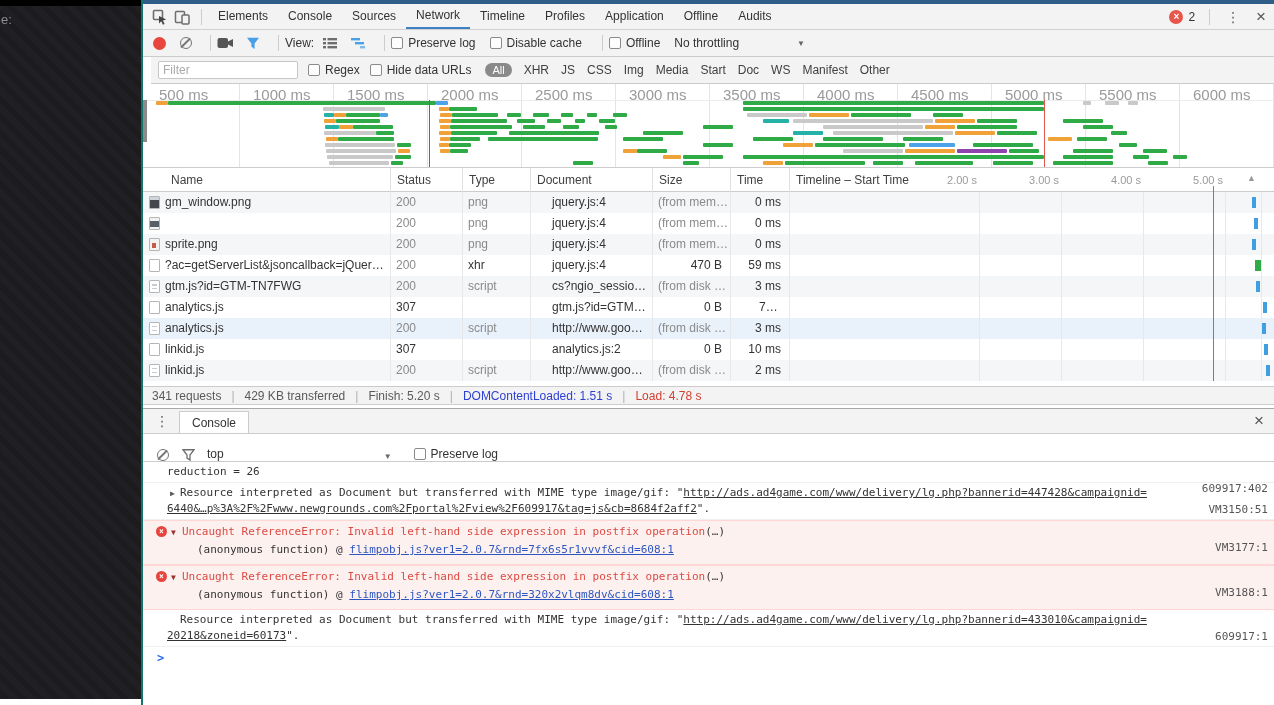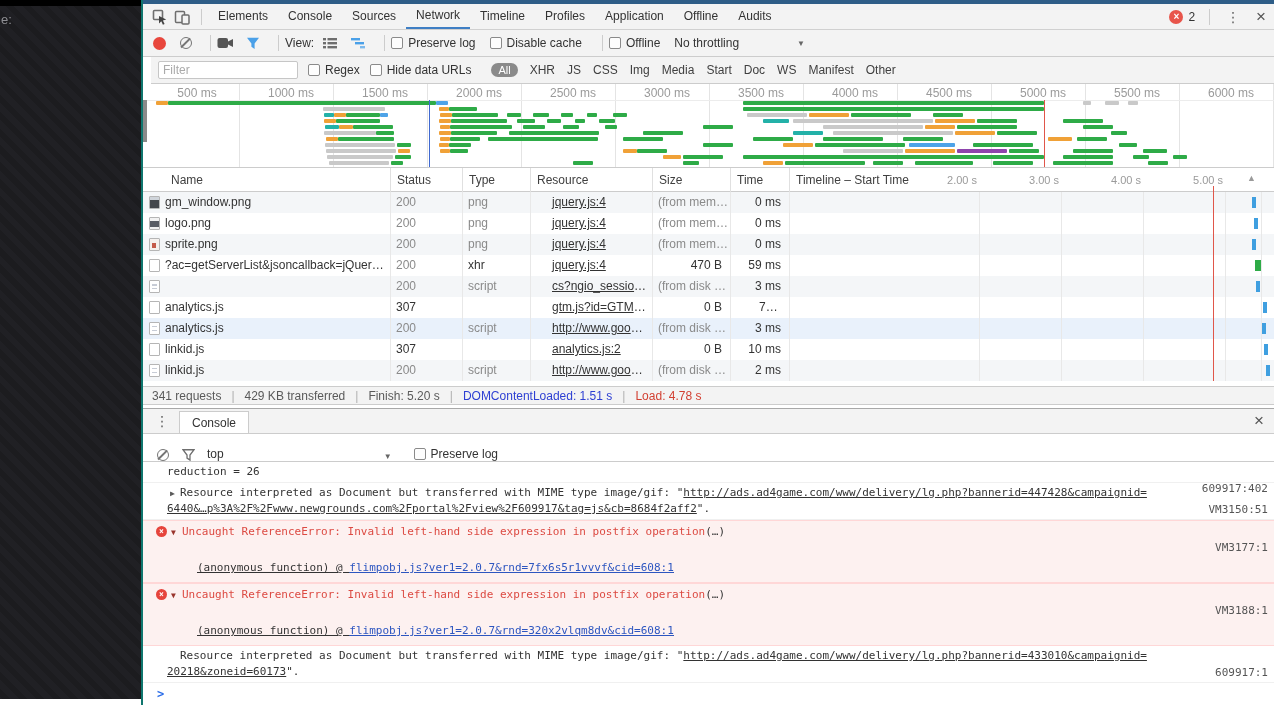--- a/index.html
+++ b/index.html
@@ -55,21 +55,21 @@
   .finput { width:140px; height:18px; border:1px solid #c6c6c6; border-radius:2px; background:#fff;
     font-size:12px; padding:0 4px; margin-right:10px; font-family:"Liberation Sans",sans-serif; }
   .finput::placeholder { color:#aaa; }
   .pill { background:#8a8a8a; color:#fff; border-radius:9px; padding:1px 7px; margin:0 6px; font-size:11px; }
   .tfilter { color:#404040; margin:0 6px; }
 
   
   .overview { left:0; top:84px; width:1133px; height:84px; background:#fff;
     border-bottom:1px solid #ccc; overflow:hidden; }
   .ov-line { position:absolute; top:0; bottom:0; width:1px; background:#e4e4e4; }
-  .ov-label { position:absolute; top:2px; font-size:12px; color:#9a9a9a; text-align:center; }
+  .ov-label { position:absolute; top:2px; font-size:15px; color:#9a9a9a; text-align:left; }
   .ov-hr { position:absolute; left:0; right:0; top:16px; height:1px; background:#ececec; }
   .ov-bar { position:absolute; height:4px; border-radius:1px; }
   .ov-dcl { position:absolute; top:16px; bottom:0; width:1px; background:#4069d0; }
   .ov-load { position:absolute; top:16px; bottom:0; width:1px; background:#e0564a; }
   .ov-handle { position:absolute; left:0; top:16px; width:4px; height:42px; background:#8a8a8a; }
 
   
   .thead { left:0; top:168px; width:1133px; height:24px; background:#fff; border-bottom:1px solid #ccc; }
   .hcell { position:absolute; top:0; height:24px; line-height:24px; padding-left:6px;
     border-left:1px solid #e0e0e0; color:#404040; overflow:hidden; white-space:nowrap; }
@@ -87,21 +87,21 @@
   .redline { position:absolute; width:1px; background:#e0564a; }
   .fi { position:absolute; left:6px; top:4px; width:11px; height:13px; border:1px solid #b5b5b5;
     border-radius:1px; background:#fff; }
   .fi.script::after { content:''; position:absolute; left:2px; right:2px; top:3px; bottom:3px;
     background:repeating-linear-gradient(to bottom,#c7ccd6 0 1.5px,transparent 1.5px 3.6px); }
   .fi.thumb-dark { background:linear-gradient(#cfd4da 0 3px,#44474c 3px 100%); }
   .fi.thumb-logo { background:linear-gradient(#f2f2f2 0 3px,#5a5e66 3px 9px,#f2f2f2 9px 100%); }
   .fi.thumb-sprite { background:#f5f1ee; }
   .fi.thumb-sprite::after { content:''; position:absolute; left:2px; bottom:2px; width:4px; height:5px; background:#c45b4a; }
   .rbar { position:absolute; top:5px; height:11px; }
-  .ulink { text-decoration:underline; color:#333;padding-left:16px; }
+  .ulink { color:#333;padding-left:16px; }
   .gray { color:#8a8a8a; }
   .rt { text-align:right; padding-right:8px; }
 
   
   .summary { left:0; top:386px; width:1133px; height:19px; background:#f3f3f3;
     border-top:1px solid #ccc; border-bottom:1px solid #ccc; display:flex; align-items:center;
     padding-left:9px; color:#5a5a5a; }
   .ssep { color:#b0b0b0; margin:0 10px; }
   .s-dcl { color:#2d3fd3; }
   .s-load { color:#d23f31; }
@@ -126,21 +126,21 @@
   .indent1 { text-indent:13px; }
   .tri { position:absolute; left:27px; top:3px; font-size:8px; color:#5a5a5a; }
   .cm-link { color:#333; text-decoration:underline; }
   .cmsg.error { background:#fdf1f0; border-top:1px solid #ffd7d7; border-bottom:1px solid #ffd7d7;
     padding:3px 8px 6px 24px; }
   .err-icn { position:absolute; left:13px; top:5px; width:11px; height:11px; border-radius:50%;
     background:#e6443c; color:#fff; font-size:8px; font-weight:bold; text-align:center; line-height:11px; }
   .err-tri { color:#99342c; left:28px; top:4px; }
   .err-text { color:#dc4a42; }
   .err-line { padding-left:15px; }
-  .stack-line { padding-left:30px; margin-top:20px; color:#333;text-decoration:underline; }
+  .stack-line { padding-left:30px; margin-top:2px; color:#333; }
   .stack-link { color:#2d56c0; text-decoration:underline; }
   .prompt { position:relative; height:22px; }
   .prompt-chev { position:absolute; left:14px; top:3px; color:#2c6ee8; font-weight:bold; font-size:12px;
     font-family:"DejaVu Sans Mono",monospace; }
 
   svg { display:block; }
 </style>
 </head>
 <body>
 
@@ -241,21 +241,21 @@
         <span class="ddarrow">▼</span>
       </span>
     </div>
 
     <div class="abs fbar">
       <input class="finput" placeholder="Filter" style="">
       <span class="cbgroup" style="margin-right:10px;">
         <span class="cb"></span>
         <span>Regex</span>
       </span>
-      <span class="cbgroup" style="margin-right:14px;">
+      <span class="cbgroup" style="margin-right:8px;">
         <span class="cb"></span>
         <span>Hide data URLs</span>
       </span>
       <span id="type-filters" style="display:flex;align-items:center">
           <span class="pill">All</span>
           <span class="tfilter">XHR</span>
           <span class="tfilter">JS</span>
           <span class="tfilter">CSS</span>
           <span class="tfilter">Img</span>
           <span class="tfilter">Media</span>
@@ -414,21 +414,21 @@
           <div class="ov-bar" style="left: 1005px; top: 77px; width: 20px; background: rgb(46, 171, 71);"></div>
         </div>
       <div class="ov-dcl" style="left:286px"></div>
       <div class="ov-load" style="left:901px"></div>
     </div>
 
     <div class="abs thead">
       <div class="hcell first" style="left:0;width:247px">Name</div>
       <div class="hcell" style="left:247px;width:72px">Status</div>
       <div class="hcell" style="left:319px;width:68px">Type</div>
-      <div class="hcell" style="left:387px;width:122px">Resource</div>
+      <div class="hcell" style="left:387px;width:122px">Document</div>
       <div class="hcell" style="left:509px;width:78px">Size</div>
       <div class="hcell" style="left:587px;width:59px">Time</div>
       <div class="hcell" style="left:646px;width:487px">
         <span>Timeline – Start Time</span>
       </div>
       <div id="tl-ticks">
           <div class="tl-tick" style="left: 774px;">2.00 s</div>
           <div class="tl-tick" style="left: 856px;">3.00 s</div>
           <div class="tl-tick" style="left: 938px;">4.00 s</div>
           <div class="tl-tick" style="left: 1020px;">5.00 s</div>
@@ -443,21 +443,20 @@
             <div class="cell" style="left: 22px; width: 222px;">gm_window.png</div>
             <div class="cell gray" style="left: 253px; width: 62px;">200</div>
             <div class="cell gray" style="left: 325px; width: 58px;">png</div>
             <div class="cell" style="left: 393px; width: 112px;"><span class="ulink">jquery.js:4</span></div>
             <div class="cell gray" style="left: 515px; width: 70px;">(from mem…</div>
             <div class="cell rt" style="left: 587px; width: 59px;">0 ms</div>
             <div class="rbar" style="left: 1109px; width: 4px; background: rgb(63, 159, 224);"></div>
           </div>
           <div class="nrow" style="top: 21px;">
             <div class="fi thumb-logo"></div>
-            <div class="cell" style="left: 22px; width: 222px;">logo.png</div>
             <div class="cell gray" style="left: 253px; width: 62px;">200</div>
             <div class="cell gray" style="left: 325px; width: 58px;">png</div>
             <div class="cell" style="left: 393px; width: 112px;"><span class="ulink">jquery.js:4</span></div>
             <div class="cell gray" style="left: 515px; width: 70px;">(from mem…</div>
             <div class="cell rt" style="left: 587px; width: 59px;">0 ms</div>
             <div class="rbar" style="left: 1111px; width: 4px; background: rgb(63, 159, 224);"></div>
           </div>
           <div class="nrow shade" style="top: 42px;">
             <div class="fi thumb-sprite"></div>
             <div class="cell" style="left: 22px; width: 222px;">sprite.png</div>
@@ -473,20 +472,21 @@
             <div class="cell" style="left: 22px; width: 222px;">?ac=getServerList&amp;jsoncallback=jQuery17…</div>
             <div class="cell gray" style="left: 253px; width: 62px;">200</div>
             <div class="cell" style="left: 325px; width: 58px;">xhr</div>
             <div class="cell" style="left: 393px; width: 112px;"><span class="ulink">jquery.js:4</span></div>
             <div class="cell rt" style="left: 509px; width: 78px;">470 B</div>
             <div class="cell rt" style="left: 587px; width: 59px;">59 ms</div>
             <div class="rbar" style="left: 1112px; width: 7px; background: rgb(46, 171, 71);"></div>
           </div>
           <div class="nrow shade" style="top: 84px;">
             <div class="fi script"></div>
+            <div class="cell" style="left: 22px; width: 222px;">gtm.js?id=GTM-TN7FWG</div>
             <div class="cell gray" style="left: 253px; width: 62px;">200</div>
             <div class="cell gray" style="left: 325px; width: 58px;">script</div>
             <div class="cell" style="left: 393px; width: 112px;"><span class="ulink">cs?ngio_session_id=9…</span></div>
             <div class="cell gray" style="left: 515px; width: 70px;">(from disk …</div>
             <div class="cell rt" style="left: 587px; width: 59px;">3 ms</div>
             <div class="rbar" style="left: 1113px; width: 4px; background: rgb(63, 159, 224);"></div>
           </div>
           <div class="nrow" style="top: 105px;">
             <div class="fi"></div>
             <div class="cell" style="left: 22px; width: 222px;">analytics.js</div>

